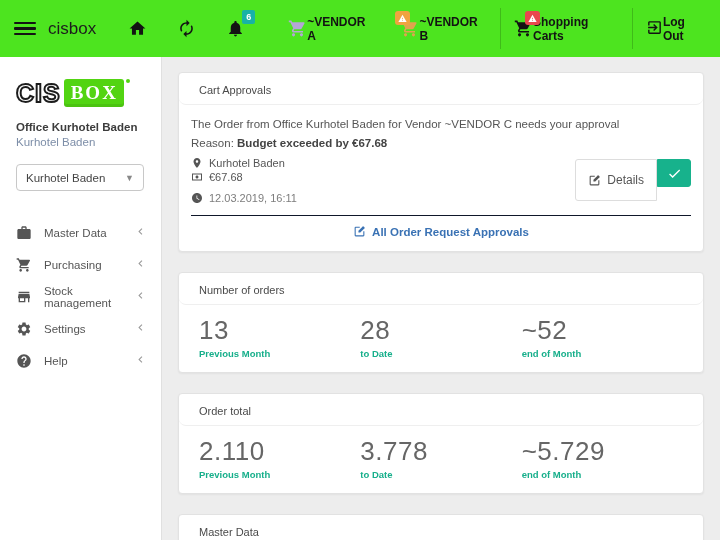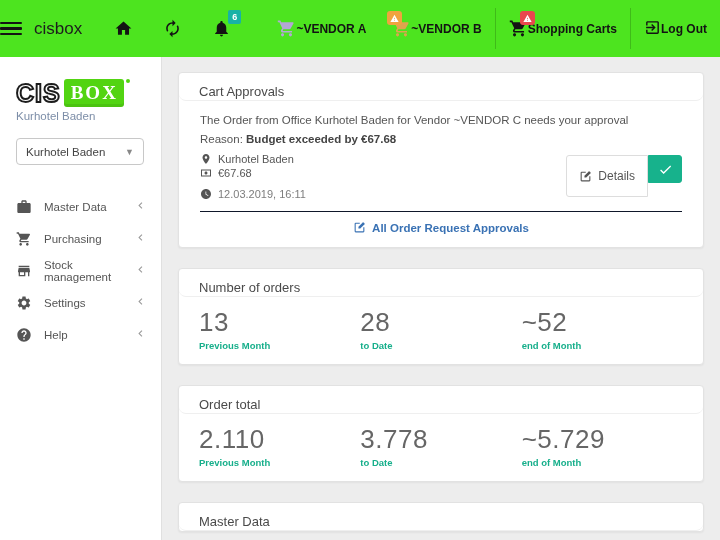--- a/index.html
+++ b/index.html
@@ -2,21 +2,21 @@
 <html><head>
 <meta charset="utf-8">
 <style>
   * { margin:0; padding:0; box-sizing:border-box; }
   html,body { width:720px; height:540px; overflow:hidden; }
   body { font-family:"Liberation Sans","DejaVu Sans",sans-serif; background:#ededed; }
 
   
   .topbar { position:fixed; top:0; left:0; width:720px; height:57px; background:#4de41f;
             display:flex; align-items:center; justify-content:space-between; z-index:10; }
-  .tb-left { display:flex; align-items:center; padding-left:0; }
+  .tb-left { display:flex; align-items:center; padding-left:14px; }
   .tb-right { display:flex; align-items:stretch; height:100%; }
   .hamburger { width:22px; display:flex; flex-direction:column; gap:3px; background:none; border:none; cursor:pointer; }
   .hamburger .bar { height:2.5px; background:#131313; border-radius:1px; }
   .brand { font-size:17px; color:#1d1d1d; margin-left:12px; margin-right:32px; }
   .tb-icon-btn { background:none; border:none; position:relative; margin-right:30px; cursor:pointer;
                  display:flex; align-items:center; }
   .tb-icon-btn svg { width:19px; height:19px; fill:#131313; }
   .count-badge { position:absolute; top:-9px; right:-10px; background:#18b2a6; color:#fff;
                  font-size:9px; font-weight:bold; padding:1.5px 4px; border-radius:2px; line-height:1.2; }
   .tb-item { display:flex; align-items:center; padding:0 13px; gap:0; font-size:12px;
@@ -54,23 +54,23 @@
   .menu-item { display:flex; align-items:center; height:32px; cursor:pointer; color:#555; }
   .menu-item svg { width:16px; height:16px; fill:#555; flex:0 0 16px; }
   .menu-item .mi-label { font-size:11.5px; margin-left:12px; flex:1; }
   .menu-item .chev svg { width:13px; height:13px; fill:#9a9a9a; }
 
   
   .main { position:fixed; top:57px; left:162px; width:558px; height:483px;
           background:#ededed; padding:15px 16px; overflow:hidden; }
   .card { background:#fff; border:1px solid #e2e2e2; border-radius:4px;
           box-shadow:0 1px 2px rgba(0,0,0,0.05); margin-bottom:20px; }
-  .card-header { padding:11px 20px 1px; font-size:13px; color:#4a4a4a; border-bottom:1px solid #efefef;border-radius:7px; }
-
-  .ca-body { padding:9px 21px 0; }
+  .card-header { padding:11px 20px 8px; font-size:11px; color:#4a4a4a; border-bottom:1px solid #efefef;border-radius:7px; }
+
+  .ca-body { padding:9px 12px 0; }
   .ca-msg { font-size:11.5px; color:#555; margin-top:4px; }
   .ca-reason { font-size:11.5px; color:#555; margin-top:7px; }
   .ca-reason b { color:#444; }
   .ca-meta-row { display:flex; justify-content:space-between; align-items:flex-start; margin-top:8px; }
   .meta-line { display:flex; align-items:center; gap:6px; font-size:11px; color:#555; margin-bottom:2px; }
   .meta-line svg { width:12px; height:12px; fill:#555; }
   .meta-date { margin-top:9px; color:#7d7d7d; }
   .btn-group { display:flex; margin-top:2px; }
   .btn-details { display:flex; align-items:center; gap:6px; background:#fff; border:1px solid #ddd;
                  border-radius:3px 0 0 3px; height:42px; padding:0 12px; font-size:12px; color:#555; cursor:pointer; }
@@ -163,20 +163,21 @@
     </div>
   </div>
 </header>
 
 <nav class="sidebar">
   <div class="logo-row">
     <span class="logo-cis">CIS</span>
     <span class="logo-box">BOX</span>
     <span class="logo-reg"></span>
   </div>
+  <div class="office-name">Office Kurhotel Baden</div>
   <div class="location-name">Kurhotel Baden</div>
   <div class="loc-select">
     <span>Kurhotel Baden</span>
     <span class="loc-caret">▼</span>
   </div>
   <div class="menu">
     <div class="menu-item">
       <svg viewBox="0 0 24 24">
           <path d="M20 6h-4V4c0-1.11-.89-2-2-2h-4c-1.11 0-2 .89-2 2v2H4c-1.11 0-1.99.89-1.99 2L2 19c0 1.11.89 2 2 2h16c1.11 0 2-.89 2-2V8c0-1.11-.89-2-2-2zm-6 0h-4V4h4v2z"></path>
         </svg>

